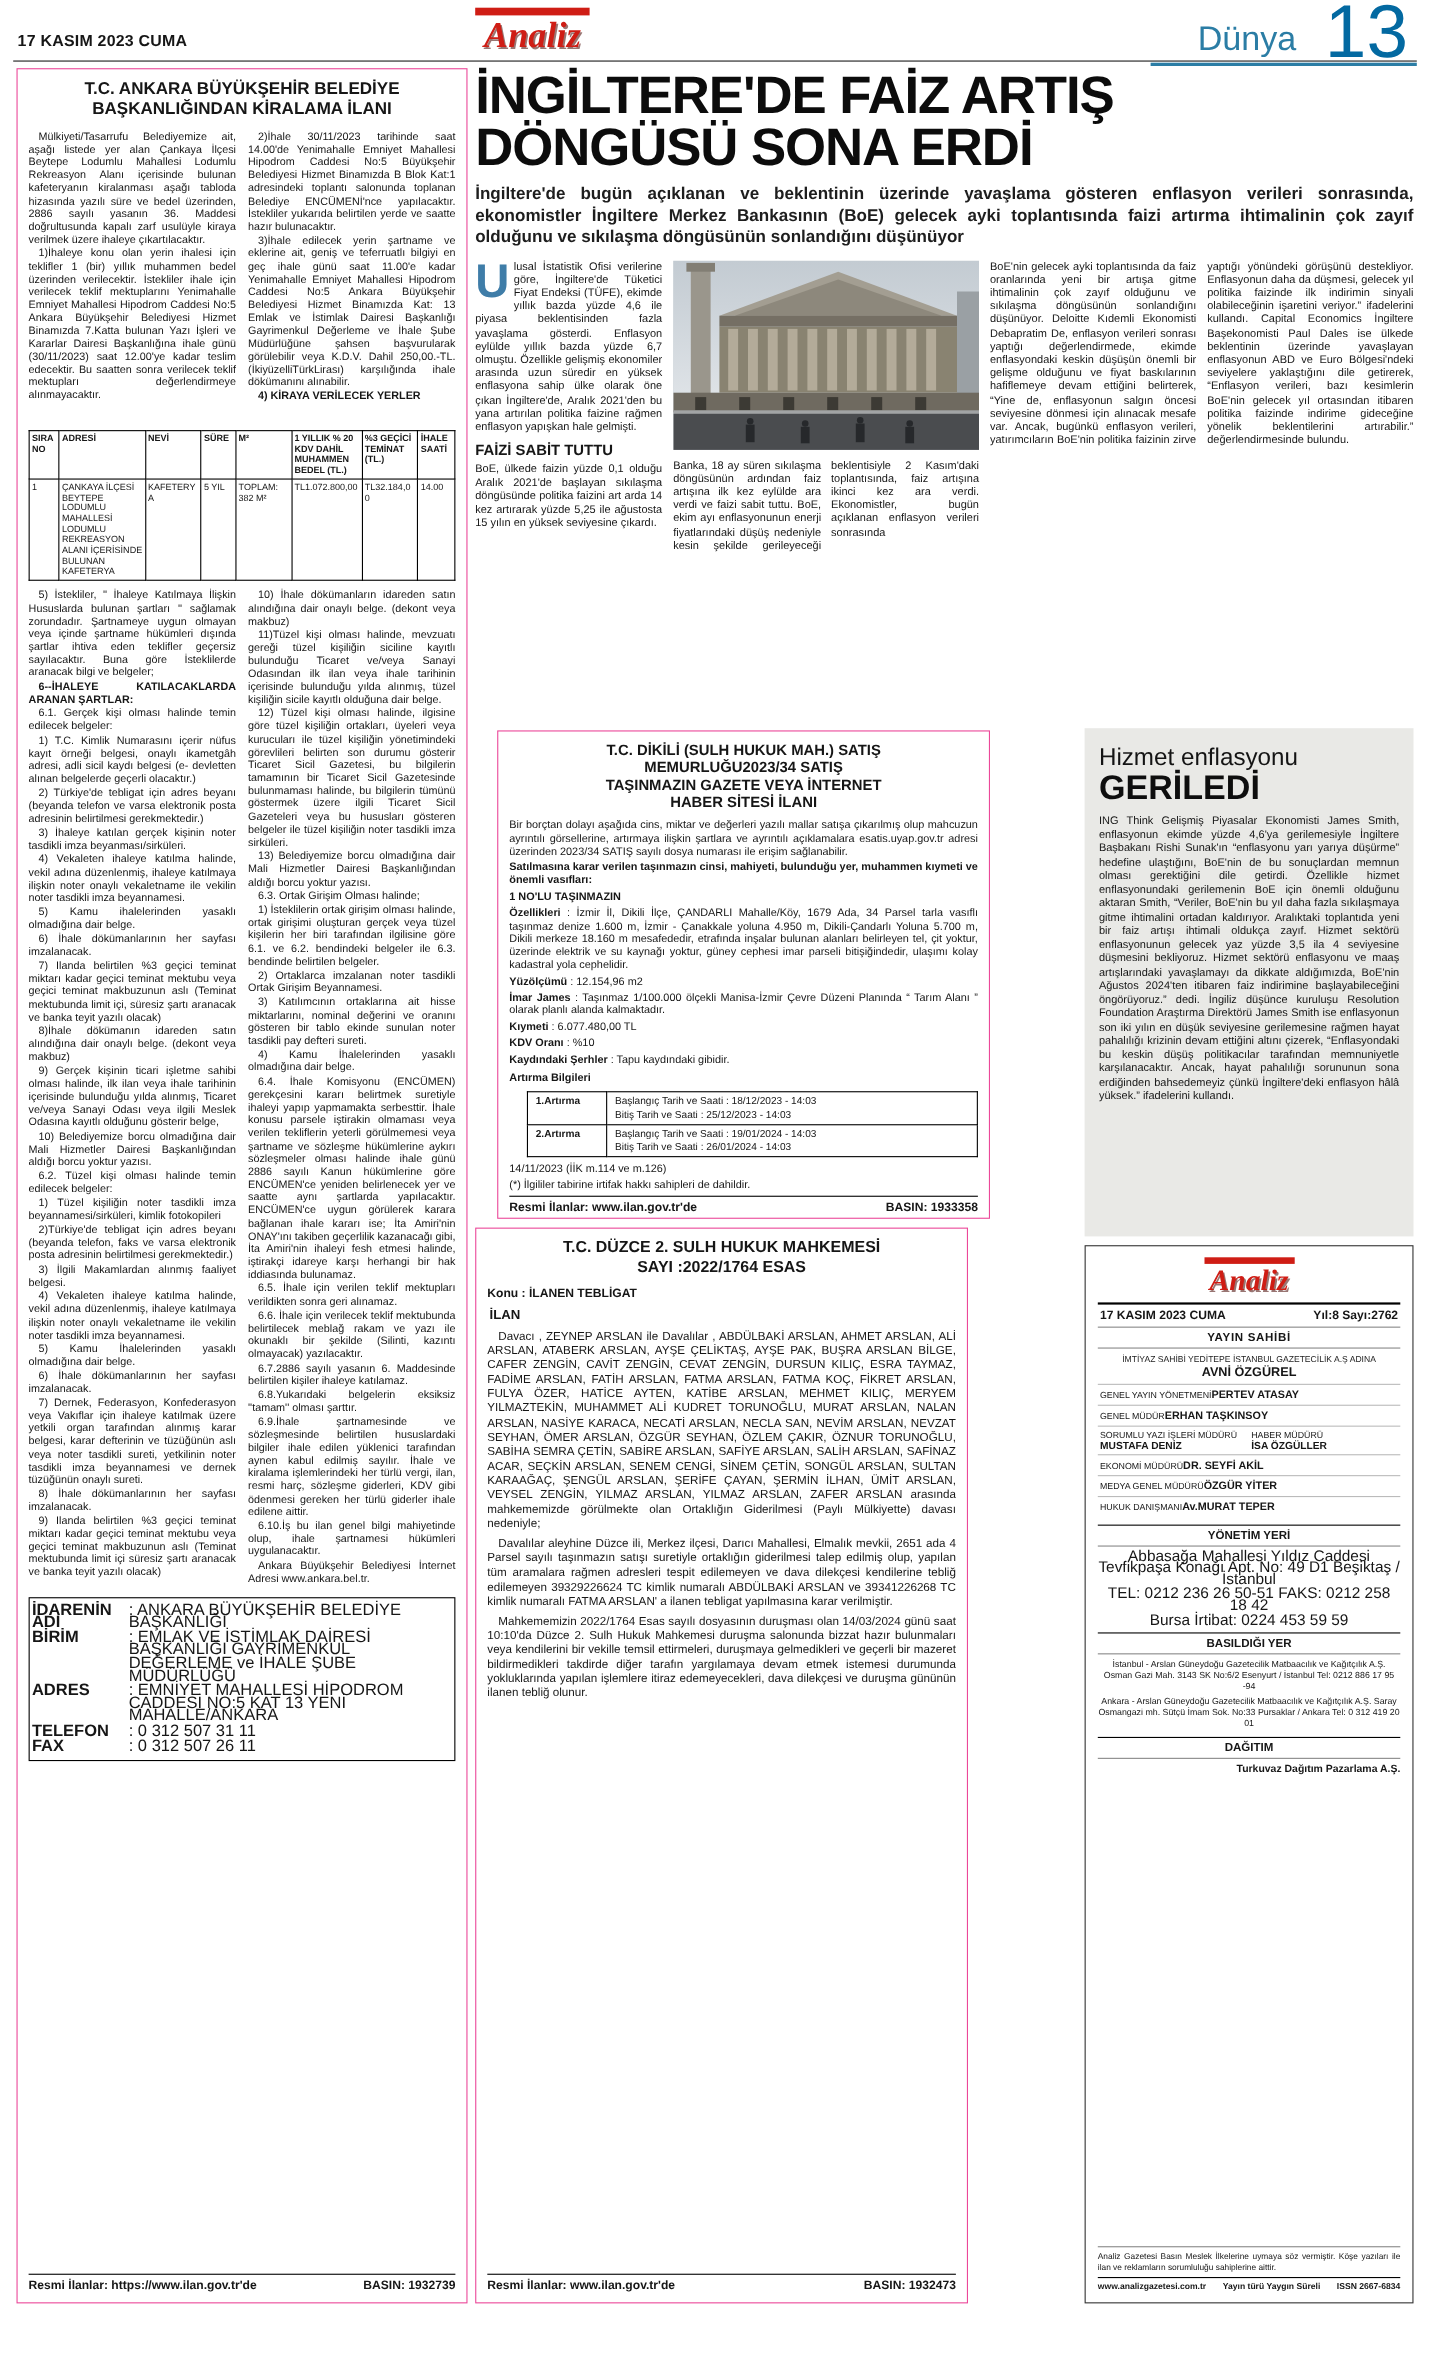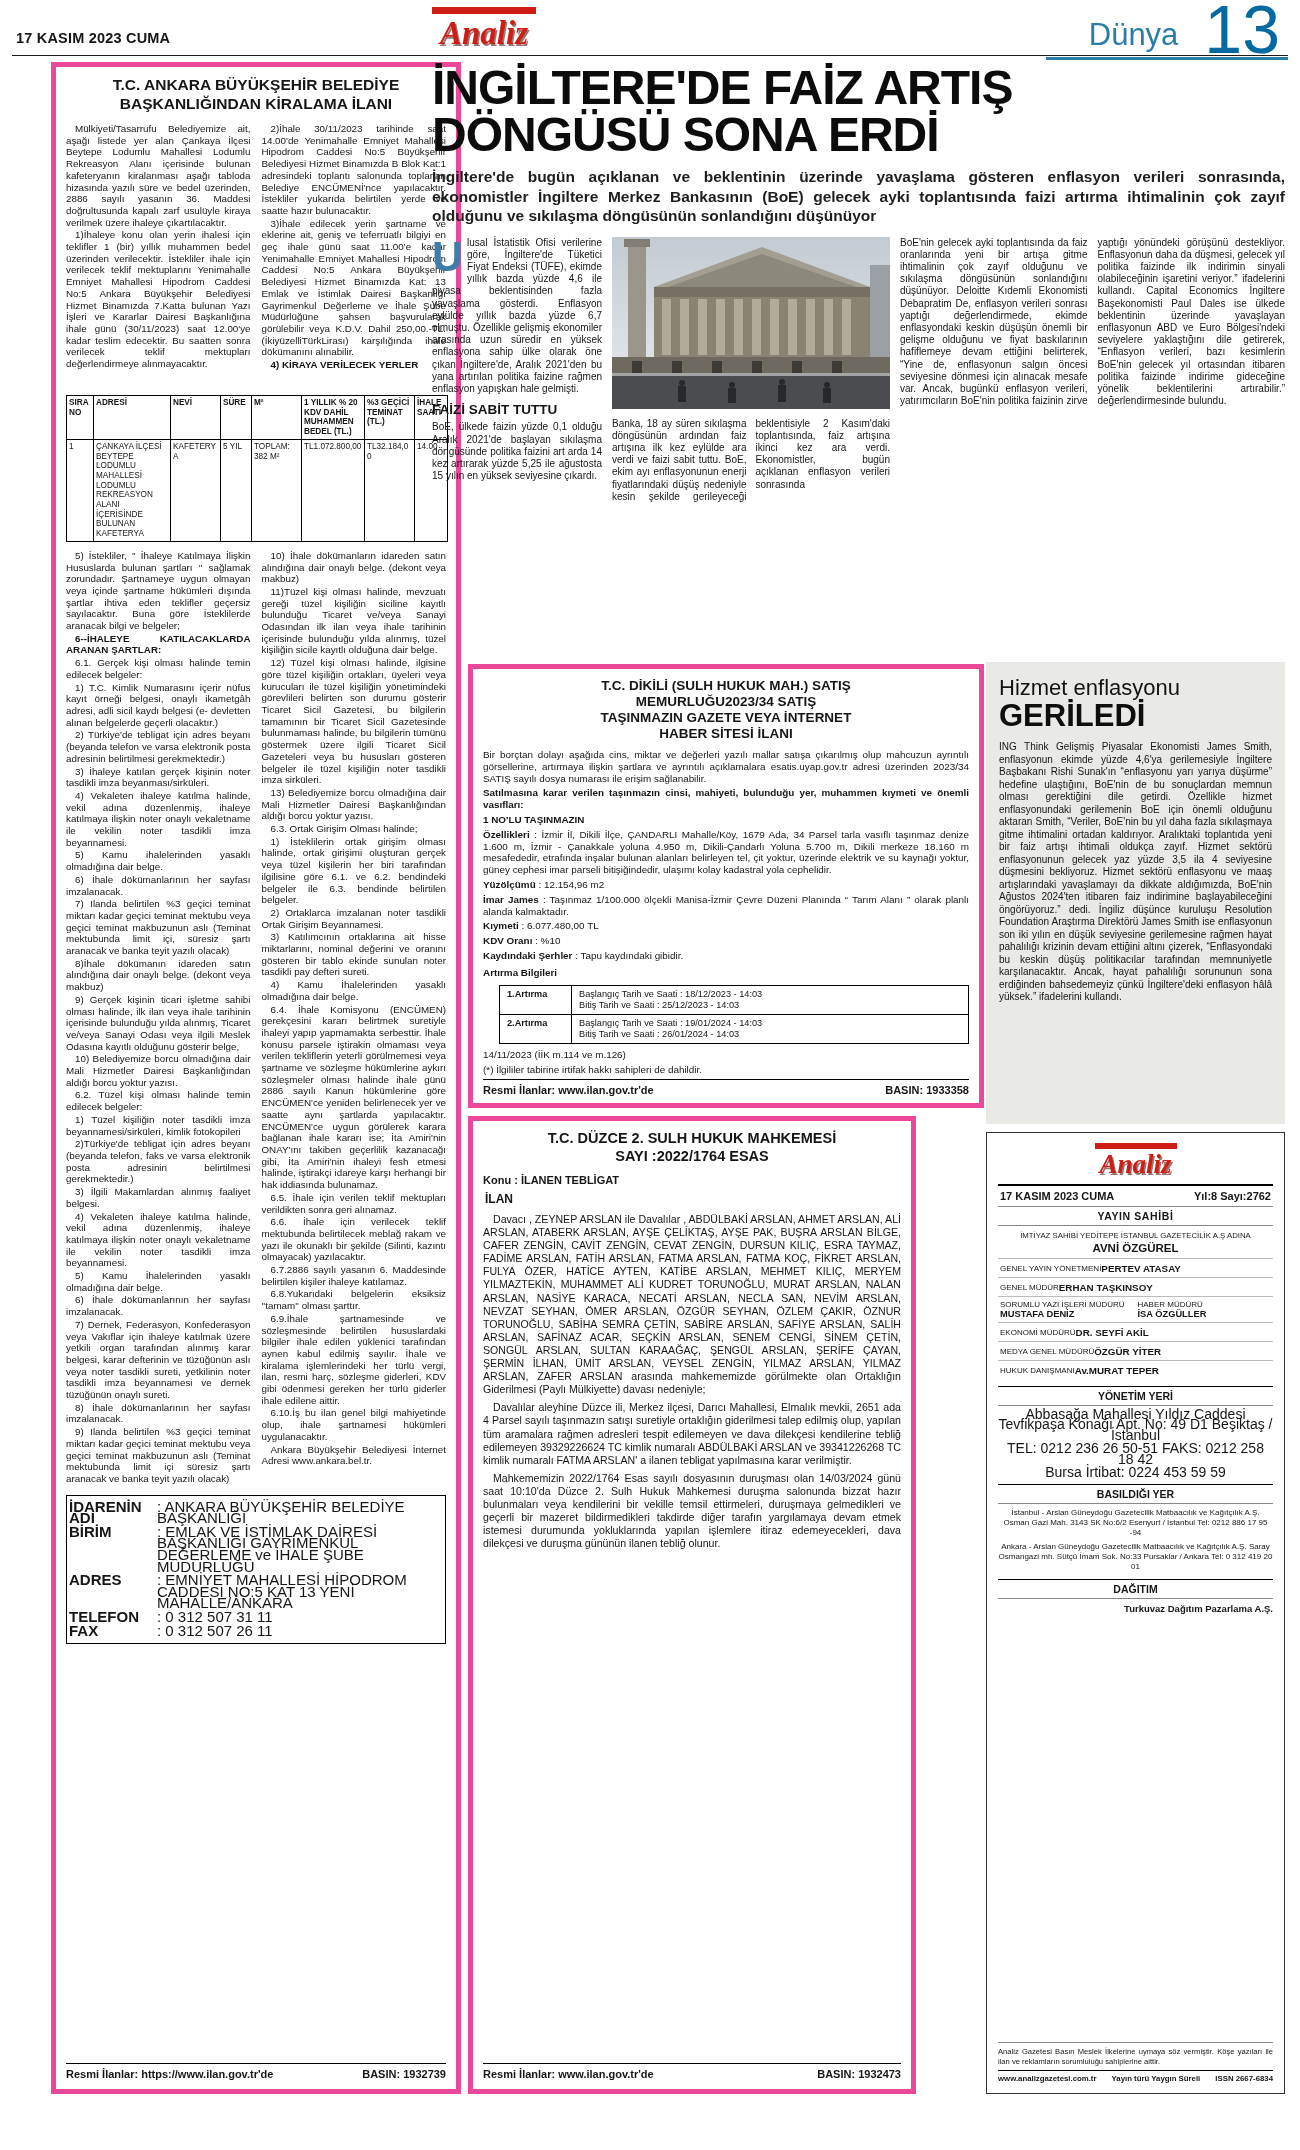--- a/index.html
+++ b/index.html
@@ -14,21 +14,21 @@
   .hdr .logo{position:absolute;left:392px;top:1px;width:160px;}
   .logo-flag{width:104px;height:7px;background:#cf1d15;margin:0 auto 1px;}
   .logo-text{font-family:"Liberation Serif",serif;font-weight:bold;font-style:italic;
              font-size:33px;line-height:36px;color:#cf1d15;text-shadow:1.5px 1.5px 0 rgba(70,5,0,.55);}
   .sec{position:absolute;right:8px;bottom:5px;display:flex;align-items:flex-end;gap:26px;}
   .sec-name{color:#2b7da5;font-size:31px;line-height:30px;}
   .sec-num{font-size:68px;line-height:42px;font-weight:normal;color:#0369a1;}
   .sec-line{position:absolute;right:12px;top:57px;width:242px;height:3px;background:#2b7da5;}
 
   
-  .box{position:absolute;border:5px solid #ec4899;background:#fff;padding:9px 10px;display:flex;flex-direction:column;margin-left:36px;}
+  .box{position:absolute;border:1px solid #ec4899;background:#fff;padding:9px 10px;display:flex;flex-direction:column;}
   .box-footer{margin-top:auto;border-top:1px solid #000;padding-top:4px;display:flex;
               justify-content:space-between;font-weight:bold;font-size:11px;}
 
   
   .ankara{left:15px;top:62px;width:410px;height:2032px;}
   .ankara h2{font-size:15.5px;line-height:18.5px;text-align:center;margin-bottom:10px;font-weight:bold;}
   .intro{columns:2;column-gap:11px;column-fill:auto;height:268px;
          font-size:9.8px;line-height:11.7px;text-align:justify;}
   .intro p{text-indent:9px;margin-bottom:1px;}
   .intro p:last-child{font-weight:bold;}
@@ -57,21 +57,21 @@
   .ukcol1{flex:0 0 170px;font-size:10px;line-height:12.2px;text-align:justify;}
   .dropcap{float:left;font-size:43px;line-height:35px;font-weight:bold;color:#3f7da8;padding:2px 4px 0 0;}
   .subhead{font-size:13.5px;font-weight:bold;margin:9px 0 5px;}
   .ukmid{flex:0 0 278px;}
   .photo{width:278px;height:172px;background:#cfd6db;overflow:hidden;}
   .photo svg{display:block;width:100%;height:100%;}
   .midcols{margin-top:9px;columns:2;column-gap:9px;font-size:10px;line-height:12.2px;text-align:justify;}
   .ukright{flex:1;columns:2;column-gap:10px;font-size:10px;line-height:12.2px;text-align:justify;}
 
   
-  .dikili{left:432px;top:664px;width:516px;height:444px;}
+  .dikili{left:452px;top:664px;width:448px;height:444px;}
   .dikili h2{font-size:13.5px;line-height:16px;text-align:center;margin-bottom:7px;font-weight:bold;}
   .dikili p{font-size:9.9px;line-height:11.8px;text-align:justify;margin-bottom:3px;}
   .blead{font-weight:bold;}
   .dlab{font-weight:bold;}
   .artirma-title{font-weight:bold;margin-top:2px;}
   .artirma-table{border-collapse:collapse;margin:3px 0 5px 16px;font-size:9.2px;line-height:11.2px;}
   .artirma-table td{border:1px solid #000;padding:3px 7px;vertical-align:top;}
   .aname{font-weight:bold;width:72px;}
 
   

